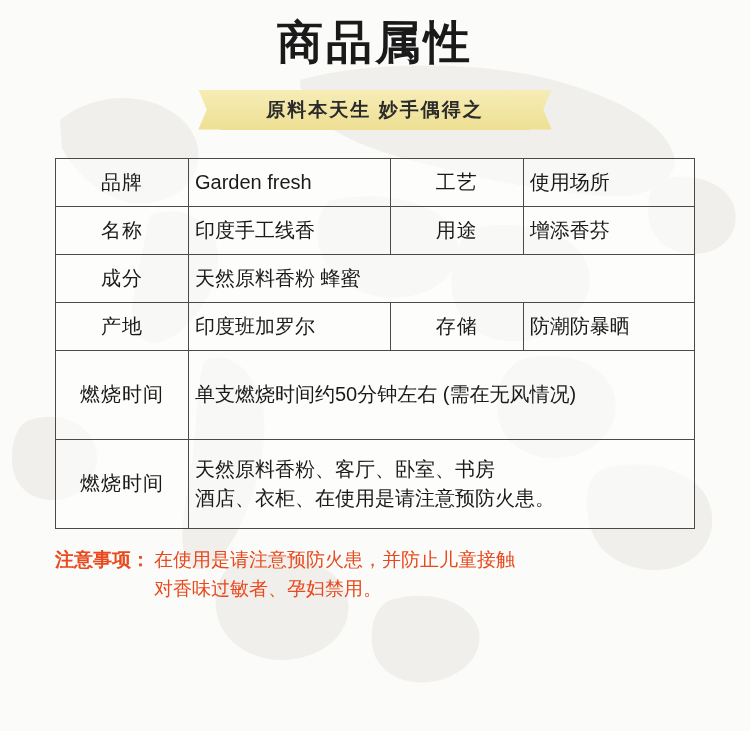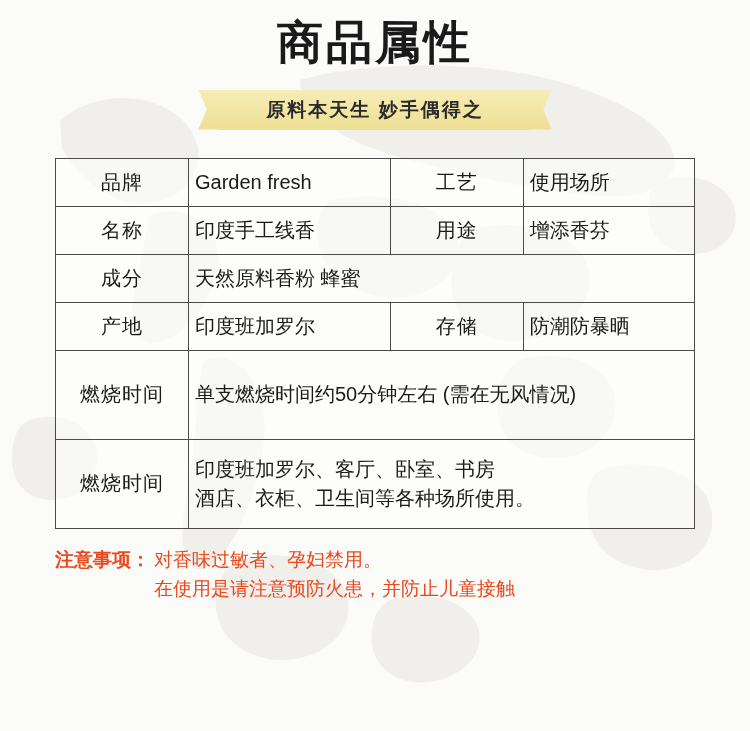--- a/index.html
+++ b/index.html
@@ -187,29 +187,29 @@
           <td class="label">存储</td>
           <td class="value">防潮防暴晒</td>
         </tr>
         <tr>
           <td class="label tall">燃烧时间</td>
           <td class="value value-left tall" colspan="3">单支燃烧时间约50分钟左右 (需在无风情况)</td>
         </tr>
         <tr>
           <td class="label tall">燃烧时间</td>
           <td class="value value-left tall" colspan="3">
-            <span class="line">印度班加罗尔、客厅、卧室、书房</span>
-            <span class="line">酒店、衣柜、卫生间等各种场所使用。</span>
+            <span class="line">天然原料香粉、客厅、卧室、书房</span>
+            <span class="line">酒店、衣柜、在使用是请注意预防火患。</span>
           </td>
         </tr>
       </tbody>
     </table>
 
     <div class="note">
       <div class="note-label">注意事项：</div>
       <div class="note-body">
+        <span class="line">在使用是请注意预防火患，并防止儿童接触</span>
         <span class="line">对香味过敏者、孕妇禁用。</span>
-        <span class="line">在使用是请注意预防火患，并防止儿童接触</span>
       </div>
     </div>
 
   </div>
 </div>
 
 </body></html>

